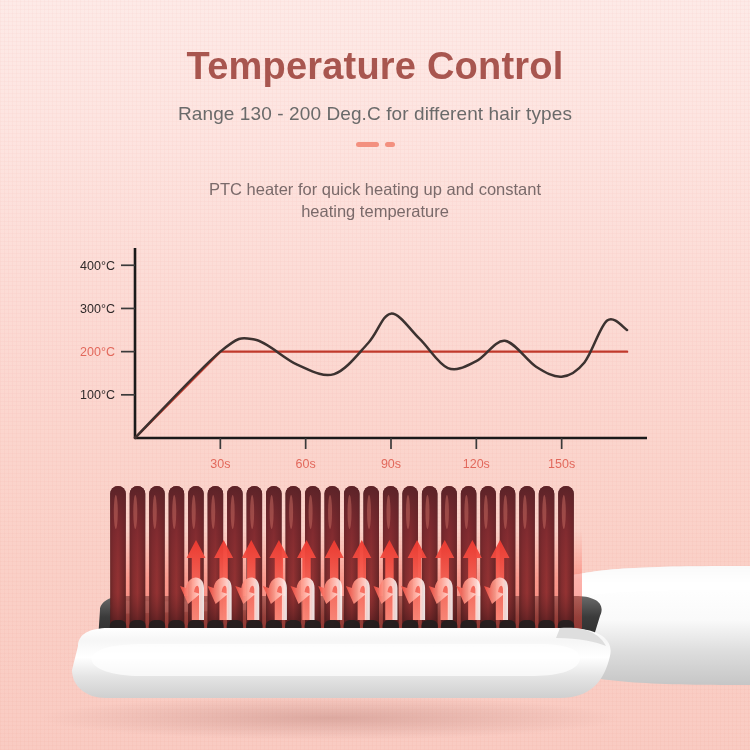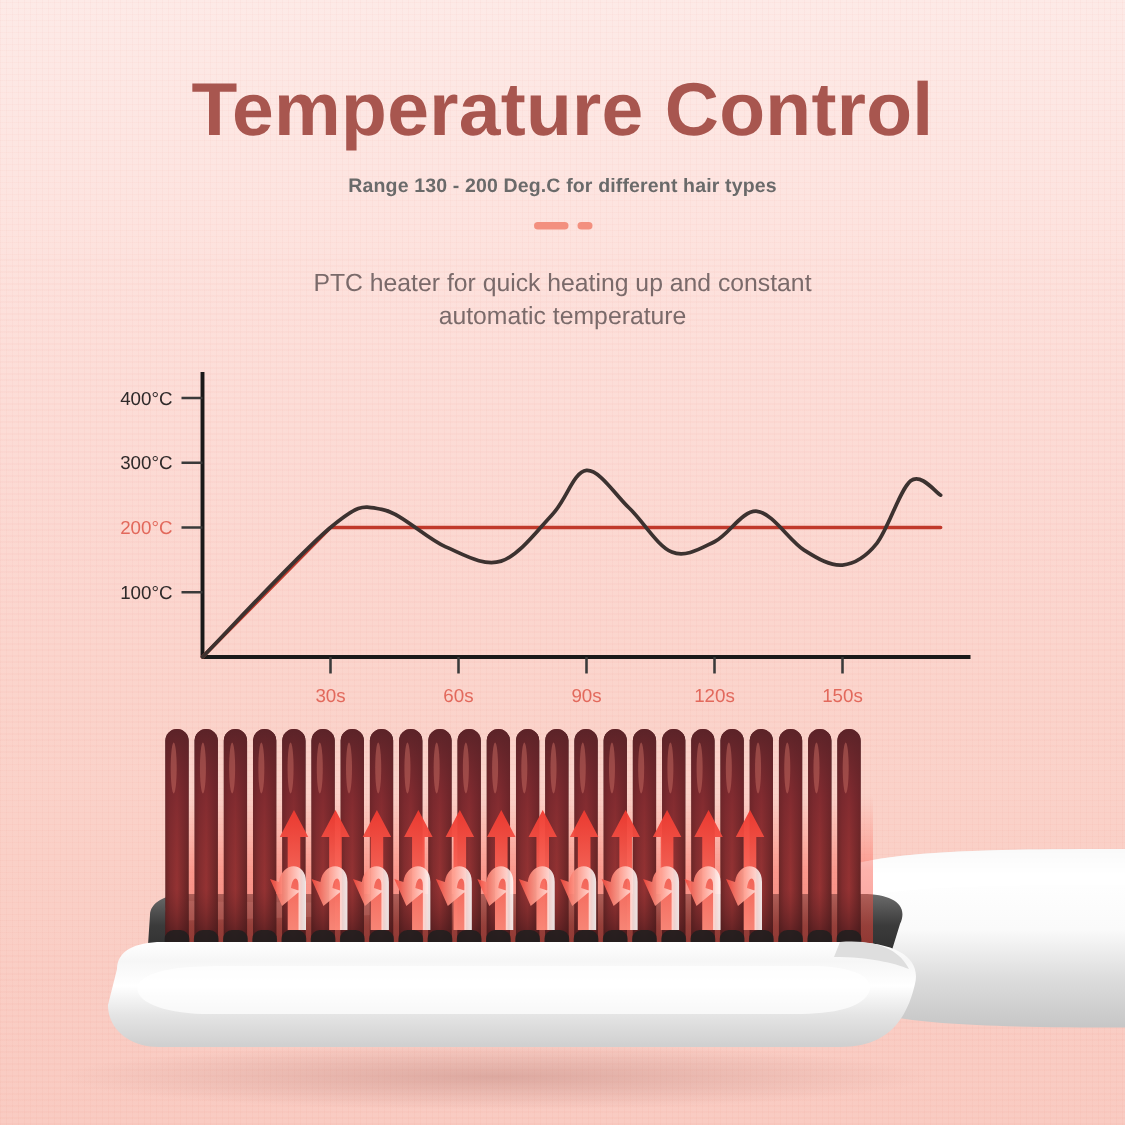--- a/index.html
+++ b/index.html
@@ -25,26 +25,26 @@
     background-image:
       repeating-linear-gradient(0deg, rgba(225,150,140,.055) 0 1px, rgba(255,255,255,0) 1px 4px),
       repeating-linear-gradient(90deg, rgba(225,150,140,.055) 0 1px, rgba(255,255,255,0) 1px 4px);
     mix-blend-mode:multiply;opacity:.85;
   }
 
   
   #header{position:absolute;left:0;top:0;width:750px;text-align:center;}
   #title{
     margin:0;padding-top:47px;
-    font-size:50px;font-weight:bold;letter-spacing:.2px;
+    font-size:38px;font-weight:bold;letter-spacing:.2px;
     color:#a8564f;line-height:1.05;
   }
   #subtitle{
     margin:0;padding-top:16px;
-    font-size:13px;font-weight:700;color:#6a6a6a;letter-spacing:.1px;
+    font-size:19px;font-weight:400;color:#6a6a6a;letter-spacing:.1px;
   }
   #divider{
     display:flex;justify-content:center;align-items:center;gap:6px;
     padding-top:17px;
   }
   #divider .dash-long{width:23px;height:5px;border-radius:2.5px;background:#f3907f;}
   #divider .dash-short{width:10px;height:5px;border-radius:2.5px;background:#f3907f;}
 
   #desc{
     position:absolute;left:0;top:178px;width:750px;text-align:center;
@@ -76,21 +76,21 @@
     <h1 id="title">Temperature Control</h1>
     <p id="subtitle">Range 130 - 200 Deg.C for different hair types</p>
     <div id="divider">
       <span class="dash-long"></span>
       <span class="dash-short"></span>
     </div>
   </div>
 
   <div id="desc">
     <div>PTC heater for quick heating up and constant</div>
-    <div>automatic temperature</div>
+    <div>heating temperature</div>
   </div>
 
   <div id="chart-wrap">
     <svg id="chart-svg" width="620" height="250" viewBox="0 0 620 250">
       <g id="chart-content">
           <line x1="70" y1="10" x2="70" y2="200" class="axis-line"></line>
           <line x1="70" y1="200" x2="582" y2="200" class="axis-line"></line>
           <line x1="56" y1="156.8181818181818" x2="70" y2="156.8181818181818" class="tick-line"></line>
           <text x="50" y="161.3181818181818" class="ylabel">100°C</text>
           <line x1="56" y1="113.63636363636364" x2="70" y2="113.63636363636364" class="tick-line"></line>

